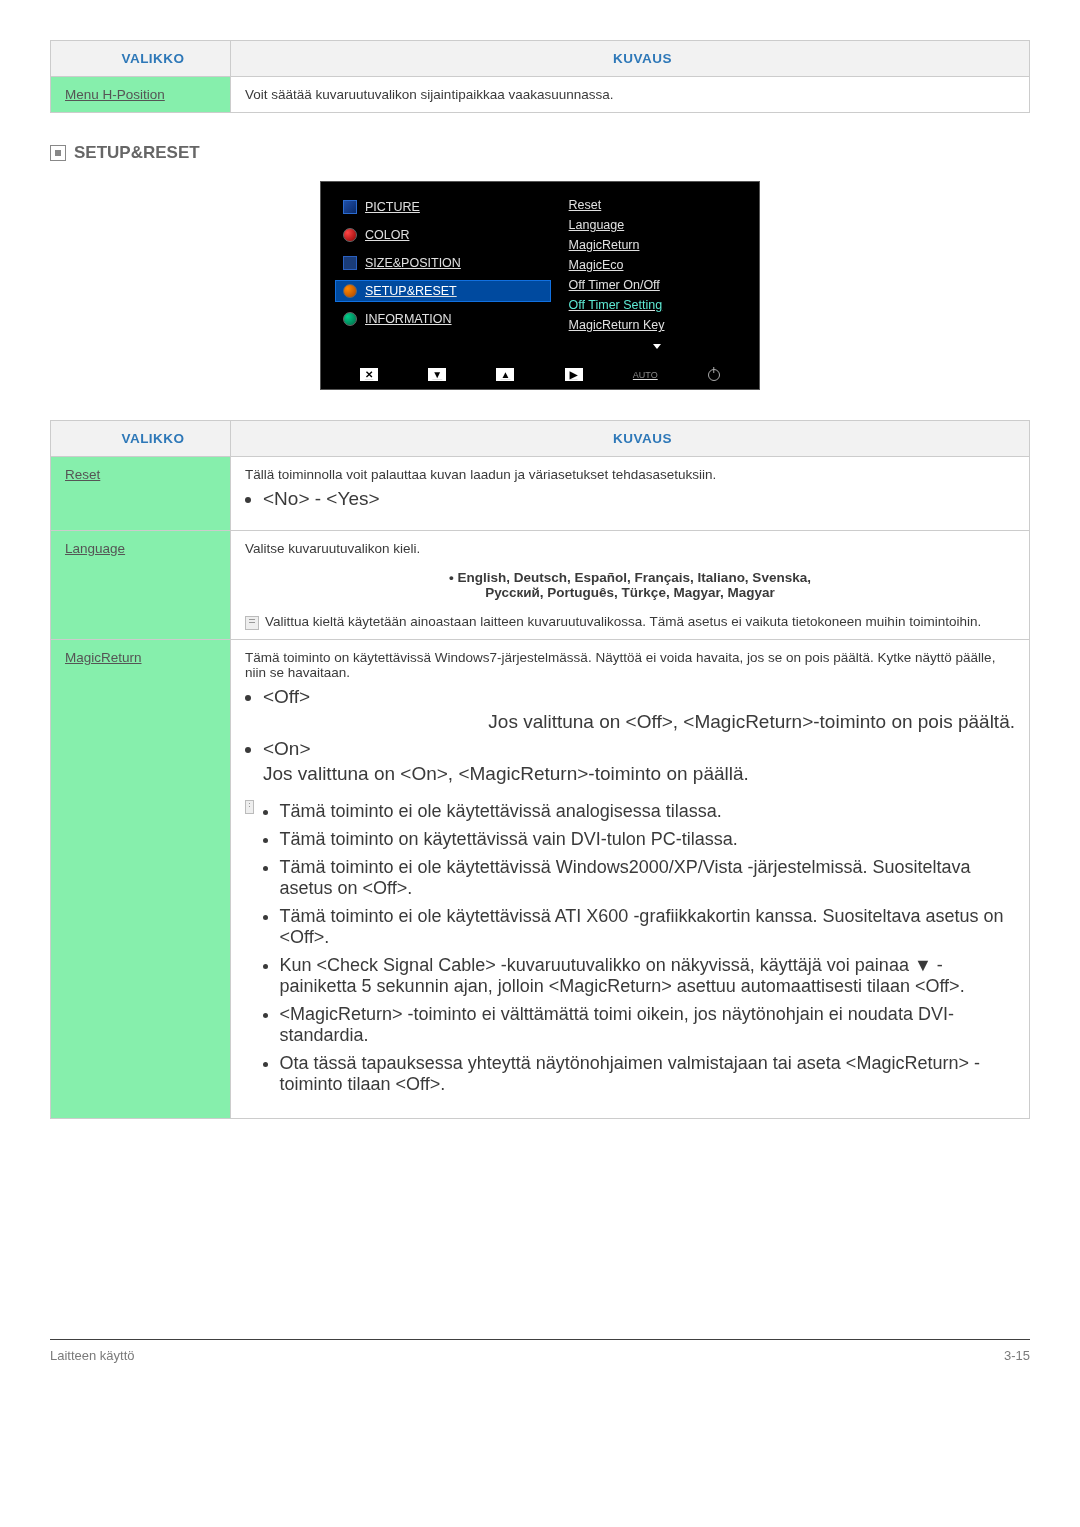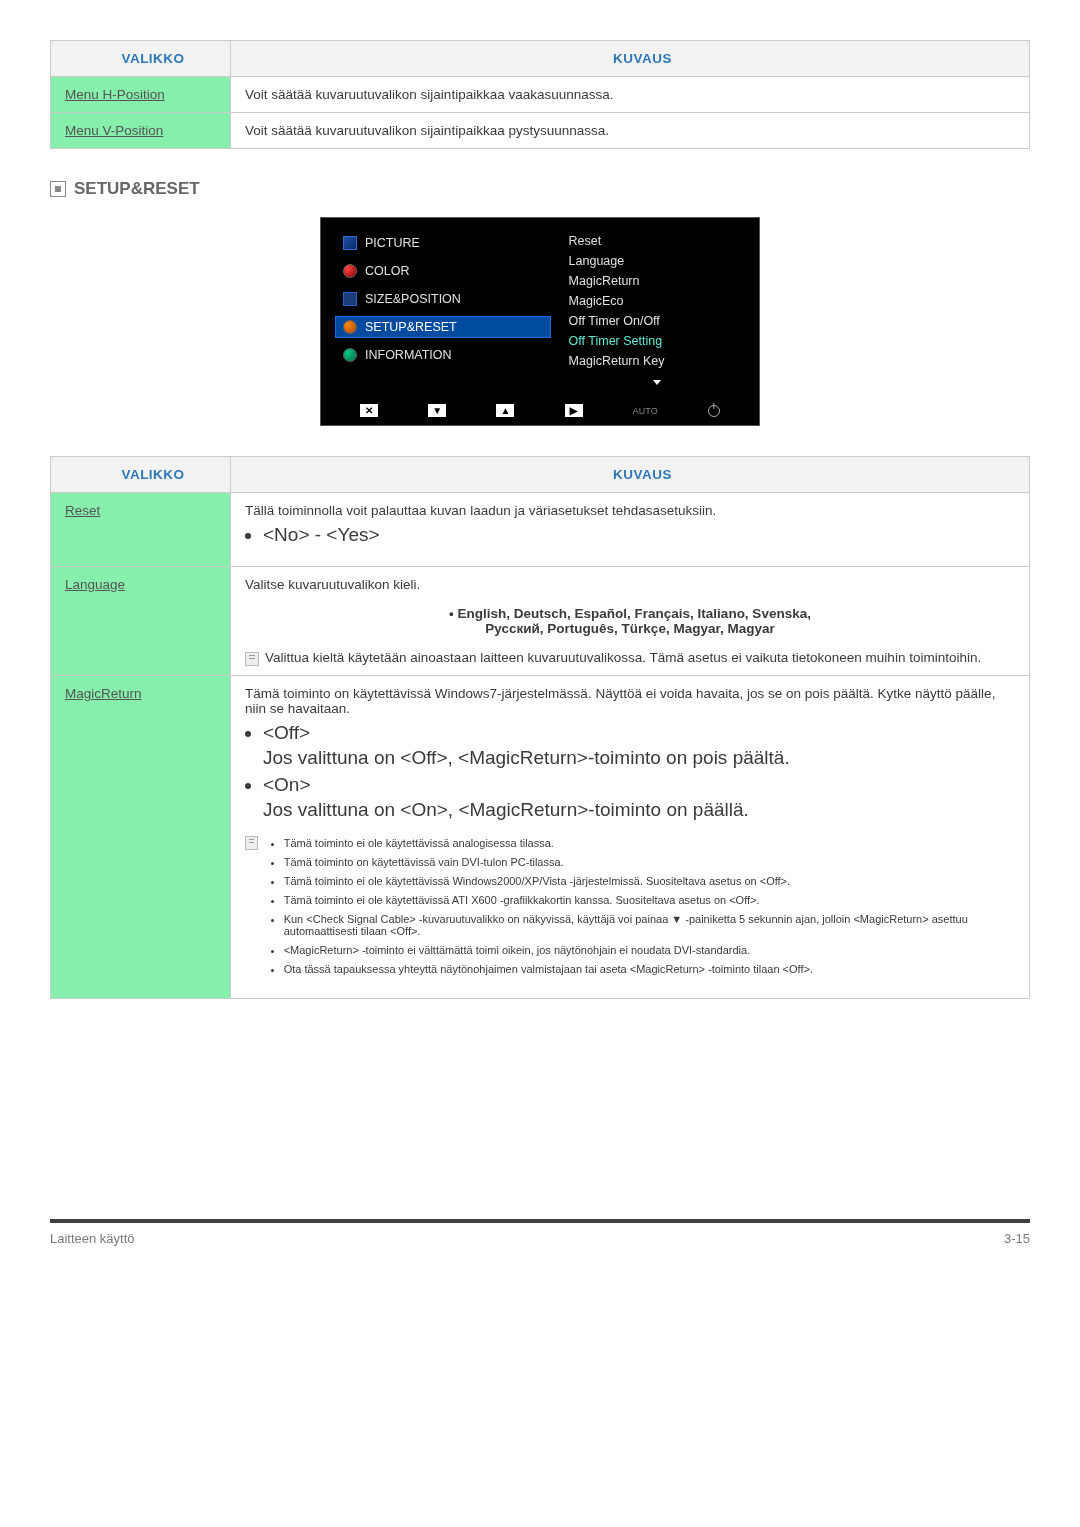--- a/index.html
+++ b/index.html
@@ -63,20 +63,21 @@
   }
   .osd-menu {
     width: 440px;
     margin: 0 auto 30px auto;
     background: #000;
     border: 1px solid #555;
     color: #e0e0e0;
     font-size: 12.5px;
     padding: 14px 14px 8px 14px;
     position:relative;
+    text-decoration:underline;
   }
   .osd-row {
     display:flex;
     gap:18px;
   }
   .osd-left { width: 55%; display:flex; flex-direction:column; gap:6px; }
   .osd-right{ width: 45%; display:flex; flex-direction:column; gap:6px; padding-top:2px;}
   .osd-item {
     display:flex; align-items:center; gap:8px;
     padding: 4px 8px;
@@ -109,46 +110,42 @@
   .osd-tri{width:0;height:0;border-left:4px solid transparent;border-right:4px solid transparent;border-top:5px solid #fff;display:inline-block;margin:0 auto;}
   ul.inner { margin:6px 0 10px 0; padding-left:18px; }
   ul.inner li { margin-bottom:5px; font-size:19px; list-style:disc; color:#3a3a3a;}
   .note-icon{
     display:inline-block;width:14px;height:14px;background:#eee;border:1px solid #bbb;
     position:relative;top:2px;margin-right:6px;
   }
   .note-icon:after{content:"";position:absolute;left:3px;top:2px;right:3px;bottom:6px;border-top:1px solid #999;border-bottom:1px solid #999;}
   .lang-lines{text-align:center;font-weight:bold;font-size:13.5px;margin:14px 0;}
   .sub-ul{margin:6px 0;padding-left:34px;}
-  .sub-ul li{list-style:disc;margin-bottom:7px;font-size:11px;}
+  .sub-ul li{list-style:disc;margin-bottom:7px;font-size:18px;}
   .block-sub{margin-left:0;}
   .footer{
     display:flex;justify-content:space-between;
     font-size:13px;color:#7a7a7a;margin-top:220px;
-    border-top:4px solid #404040;padding-top:8px;
+    border-top:1px solid #404040;padding-top:8px;
   }
 </style>
 </head>
 <body>
 
 <table>
   <thead>
     <tr>
       <th>VALIKKO</th>
       <th>KUVAUS</th>
     </tr>
   </thead>
   <tbody>
     <tr>
       <td class="menu-col">Menu H-Position</td>
       <td>Voit säätää kuvaruutuvalikon sijaintipaikkaa vaakasuunnassa.</td>
-    </tr>
-    <tr>
-      <td class="menu-col">Menu V-Position</td>
-      <td>Voit säätää kuvaruutuvalikon sijaintipaikkaa pystysuunnassa.</td>
     </tr>
   </tbody>
 </table>
 
 <div class="section-heading">
   <span class="sh-icon"></span>
   <span>SETUP&amp;RESET</span>
 </div>
 
 <div class="osd-menu">
@@ -230,21 +227,21 @@
       </td>
     </tr>
 
     <tr>
       <td class="menu-col">MagicReturn</td>
       <td>
         <div>Tämä toiminto on käytettävissä Windows7-järjestelmässä. Näyttöä ei voida havaita, jos se on pois päältä. Kytke näyttö päälle, niin se havaitaan.</div>
         <ul class="inner">
           <li>
             <div>&lt;Off&gt;</div>
-            <div style="margin-top:3px;">Jos valittuna on &lt;Off&gt;, &lt;MagicReturn&gt;-toiminto on pois päältä.</div>
+            <div style="margin-top:3px;text-align:right;">Jos valittuna on &lt;Off&gt;, &lt;MagicReturn&gt;-toiminto on pois päältä.</div>
           </li>
           <li>
             <div>&lt;On&gt;</div>
             <div style="margin-top:3px;">Jos valittuna on &lt;On&gt;, &lt;MagicReturn&gt;-toiminto on päällä.</div>
           </li>
         </ul>
         <div style="display:flex;gap:6px;align-items:flex-start;">
           <span class="note-icon" style="margin-top:3px;"></span>
           <ul class="sub-ul block-sub" style="padding-left:14px;">
             <li>Tämä toiminto ei ole käytettävissä analogisessa tilassa.</li>

